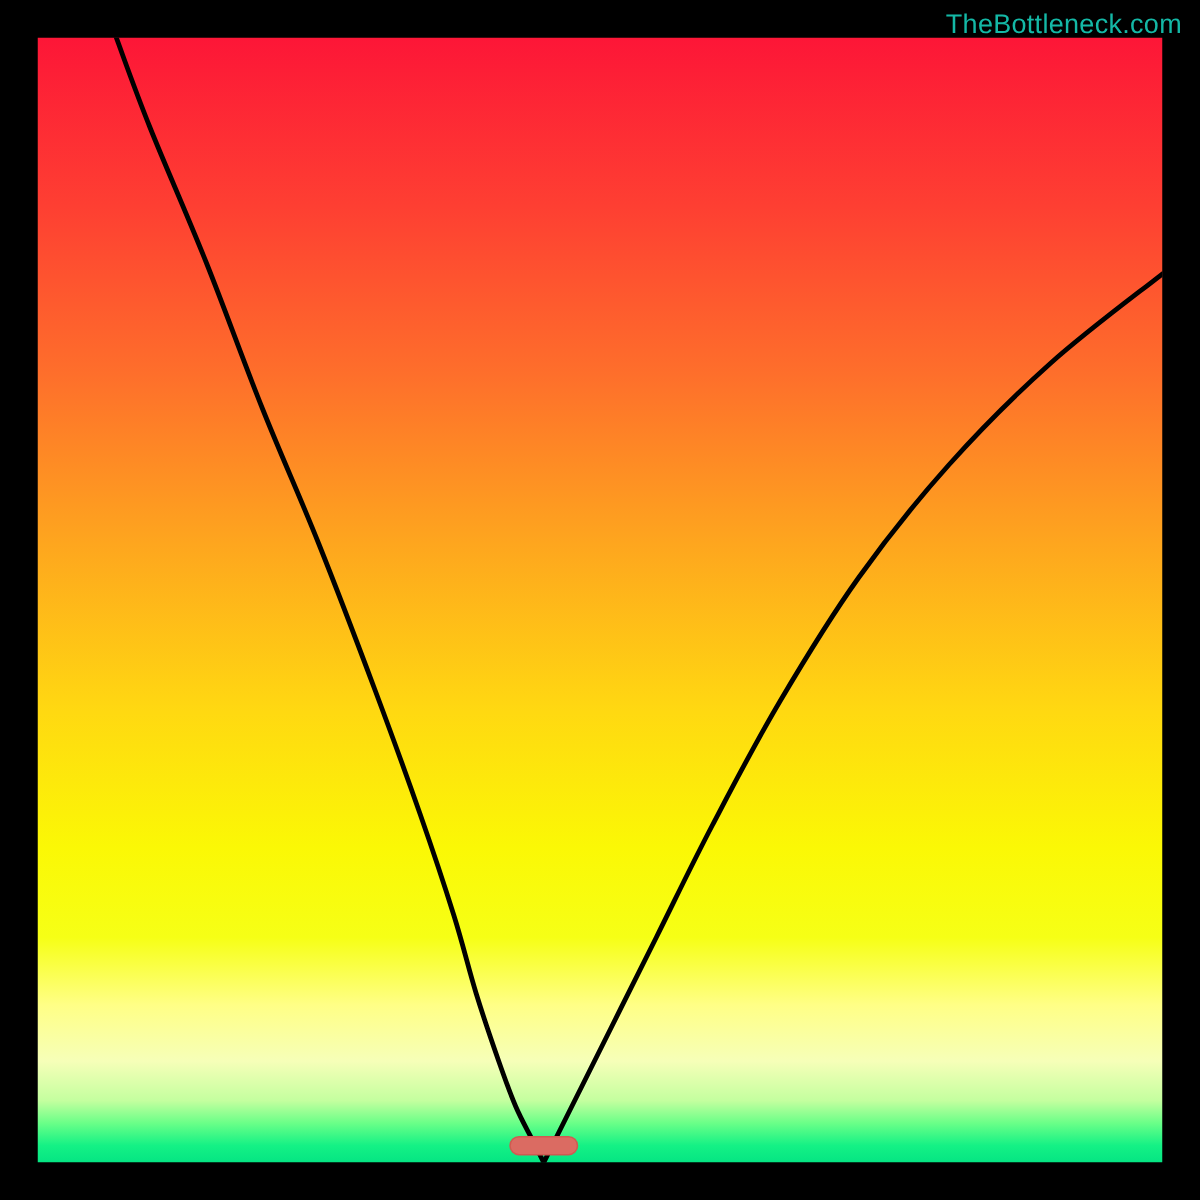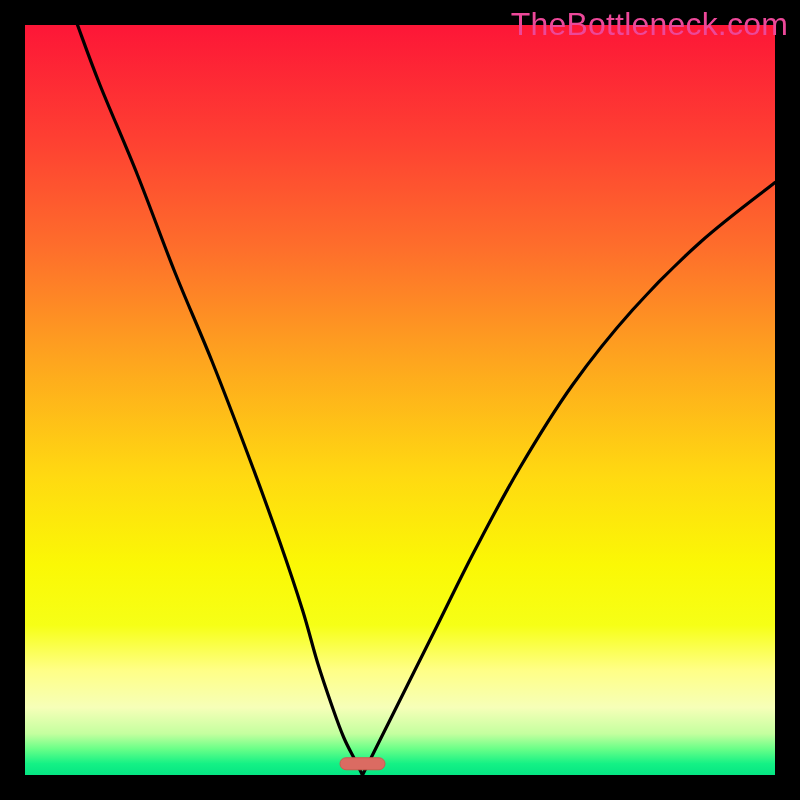--- a/index.html
+++ b/index.html
@@ -23,22 +23,22 @@
     position: absolute;
     left: 0;
     top: 0;
     width: 750px;
     height: 750px;
   }
   .watermark {
     position: absolute;
     top: 6px;
     right: 12px;
-    color: #ec4899;
-    font-size: 32px;
+    color: #14b8a6;
+    font-size: 18px;
     letter-spacing: 0.2px;
     user-select: none;
   }
 </style>
 </head>
 <body>
 
 <div class="frame">
   <svg class="plot" viewBox="0 0 750 750" preserveAspectRatio="none">
     <defs>

